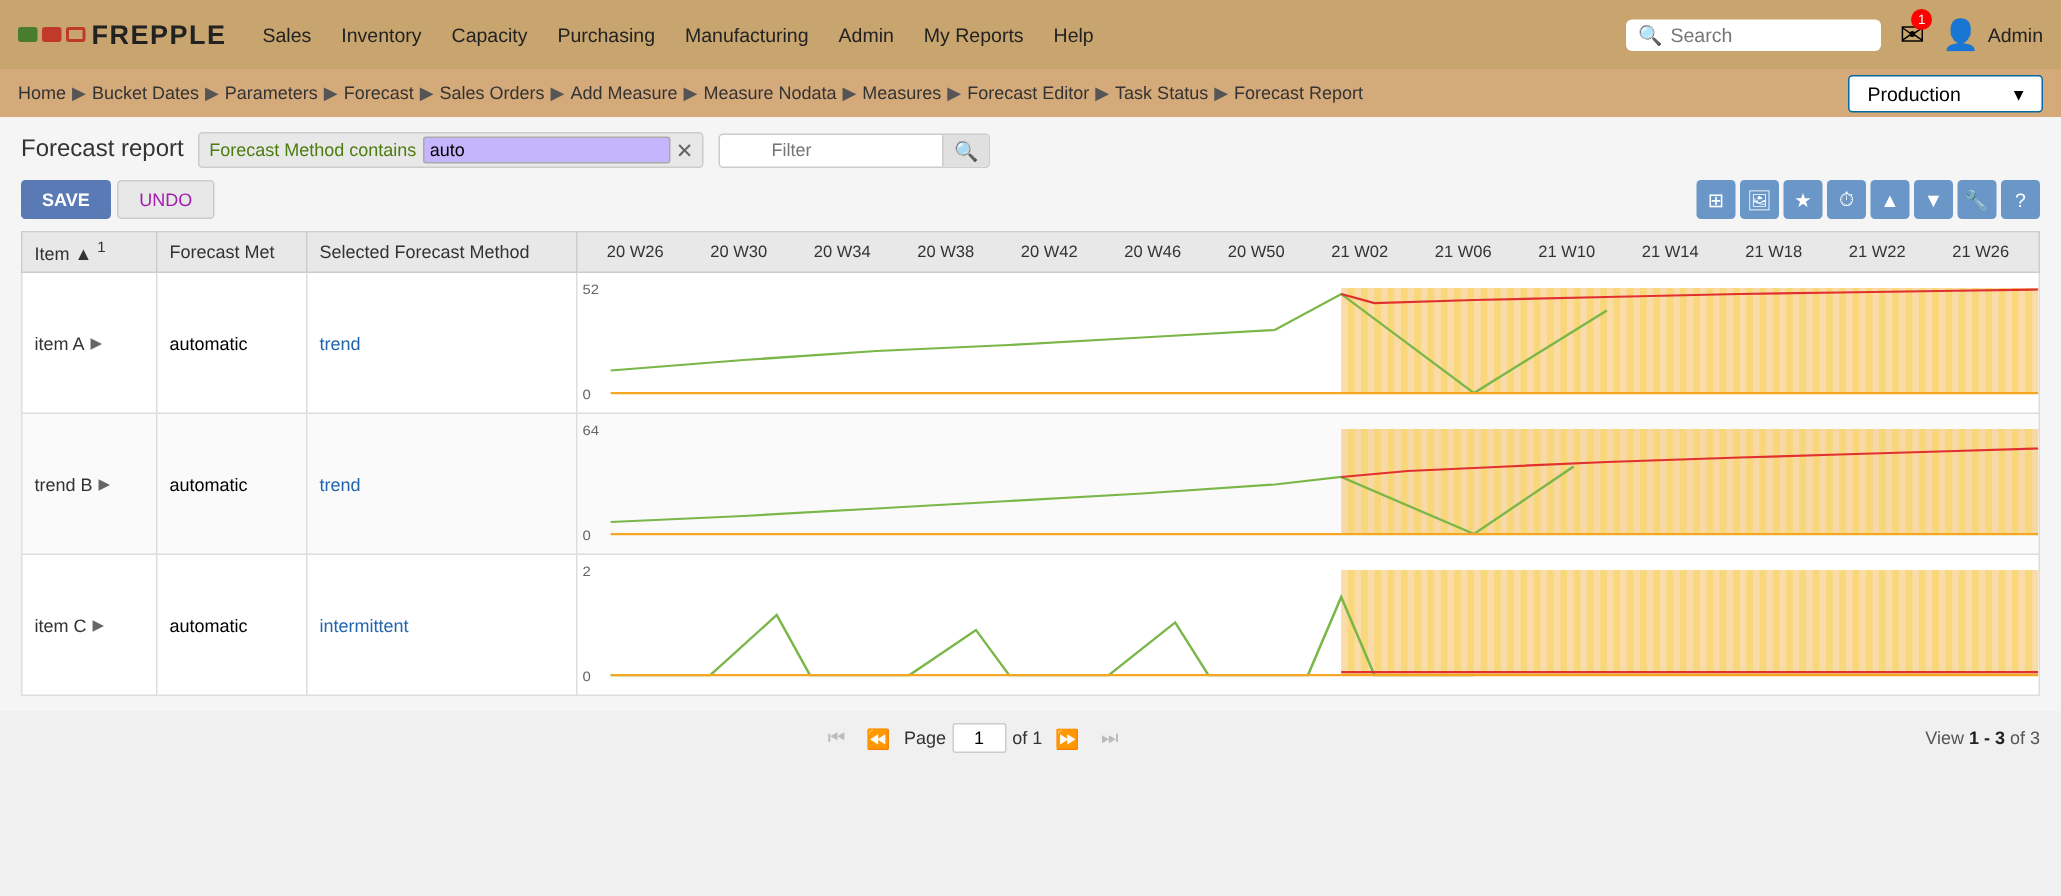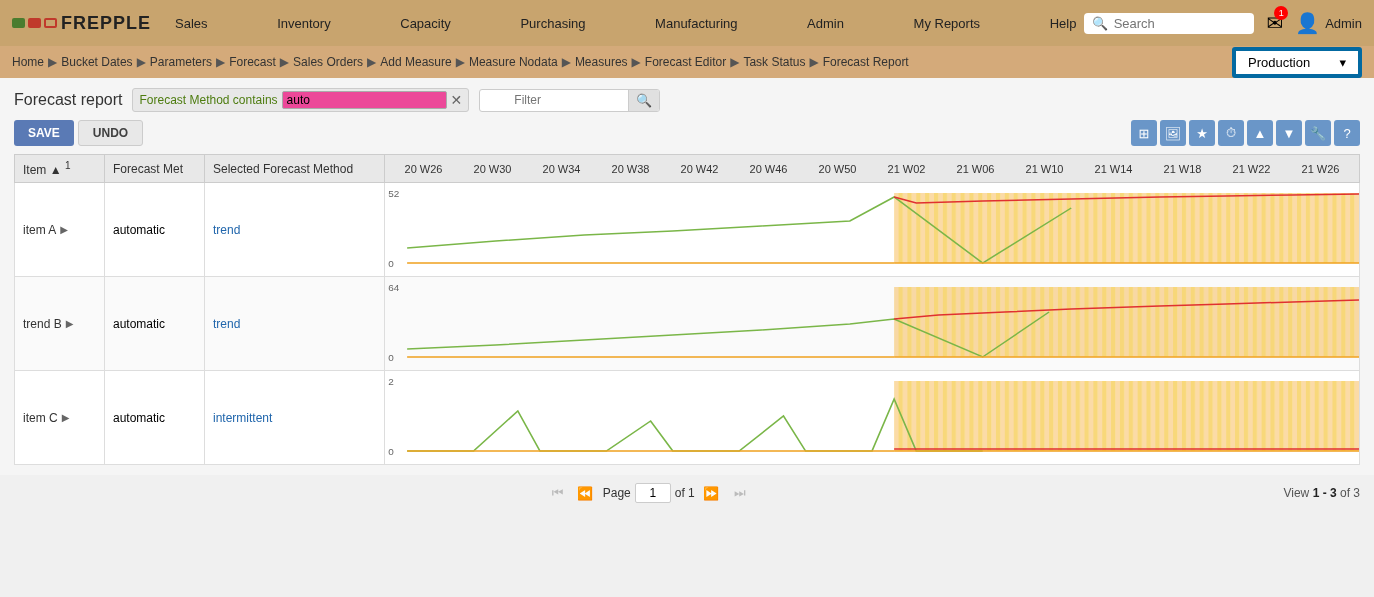--- a/index.html
+++ b/index.html
@@ -34,21 +34,20 @@
     .logo-box {
       width: 13px;
       height: 10px;
       border-radius: 2px;
       border: 2px solid;
     }
     .nav-items {
       display: flex;
       gap: 4px;
       flex: 1;
-      justify-content: space-between;
     }
     .nav-item {
       color: #222;
       font-size: 13px;
       padding: 4px 8px;
       cursor: pointer;
       border-radius: 3px;
       white-space: nowrap;
     }
     .search-box {
@@ -117,21 +116,21 @@
     }
     .breadcrumb-item {
       color: #333;
       cursor: pointer;
     }
     .breadcrumb-sep {
       color: #555;
     }
     .env-dropdown {
       background: white;
-      border: 4px solid #0369a1;
+      border: 1px solid #0369a1;
       border-radius: 3px;
       padding: 4px 12px;
       font-size: 13px;
       cursor: pointer;
       display: flex;
       align-items: flex-start;
       gap: 6px;
       min-width: 130px;
       justify-content: space-between;
     }
@@ -219,26 +218,26 @@
       color: white;
       border: none;
       border-radius: 3px;
       padding: 5px 14px;
       font-size: 12px;
       font-weight: bold;
       cursor: pointer;
     }
     .btn-undo {
       background: #e8e8e8;
-      color: #404040;
+      color: #a21caf;
       border: 1px solid #ccc;
       border-radius: 3px;
       padding: 5px 14px;
       font-size: 12px;
-      font-weight: bold;
+      font-weight: normal;
       cursor: pointer;
     }
     .toolbar-right {
       display: flex;
       gap: 3px;
     }
     .icon-btn {
       background: #6a96c8;
       color: white;
       border: none;
@@ -400,21 +399,21 @@
     <span>▾</span>
   </div>
 </div>
 
 <div class="main-content">
 
   <div class="page-header">
     <span class="page-title">Forecast report</span>
     <div class="filter-tag">
       <span class="filter-label">Forecast Method contains</span>
-      <input class="filter-value" style="background: #ec4899; border: 1px solid rgb(170, 170, 170); padding: 1px 4px; font-size: 12px; outline: none;" value="auto">
+      <input class="filter-value" style="background: #c4b5fd; border: 1px solid rgb(170, 170, 170); padding: 1px 4px; font-size: 12px; outline: none;" value="auto">
       <span class="filter-clear">✕</span>
     </div>
     <div class="filter-input-box">
       <input type="text" placeholder="Filter" style="">
       <button class="filter-btn">🔍</button>
     </div>
   </div>
 
   <div class="toolbar">
     <div class="toolbar-left">

